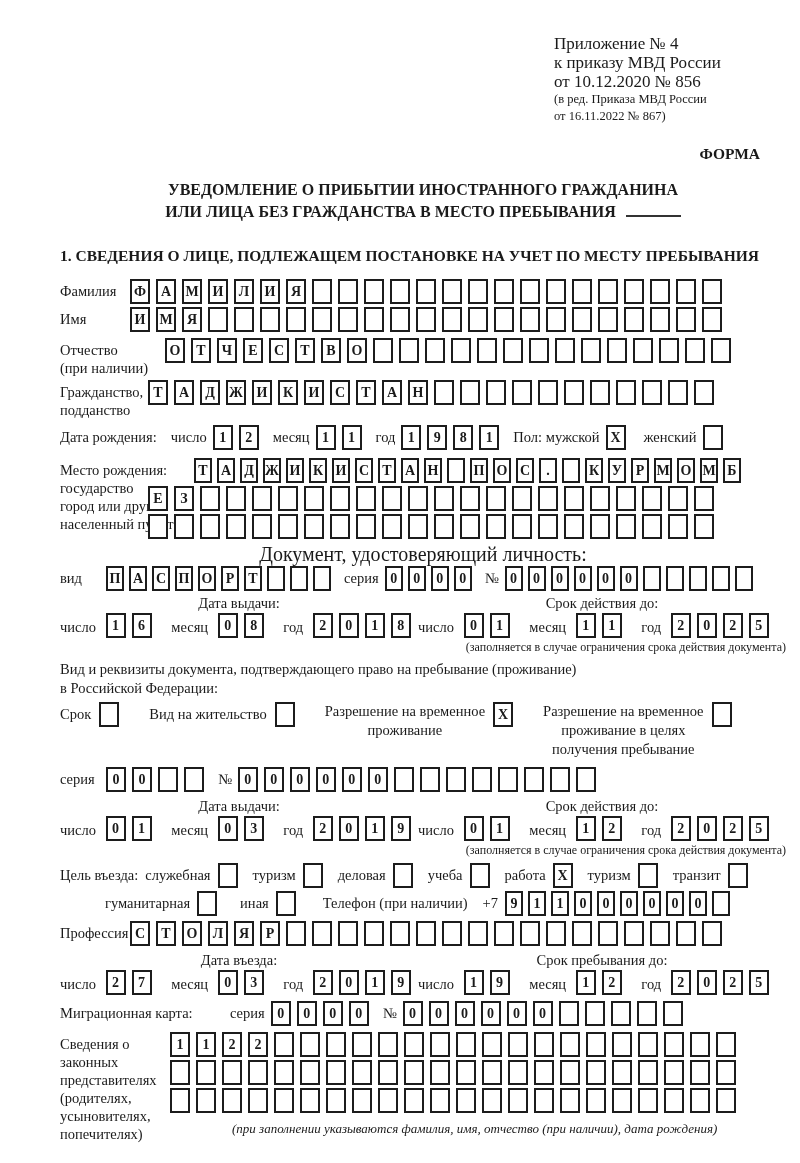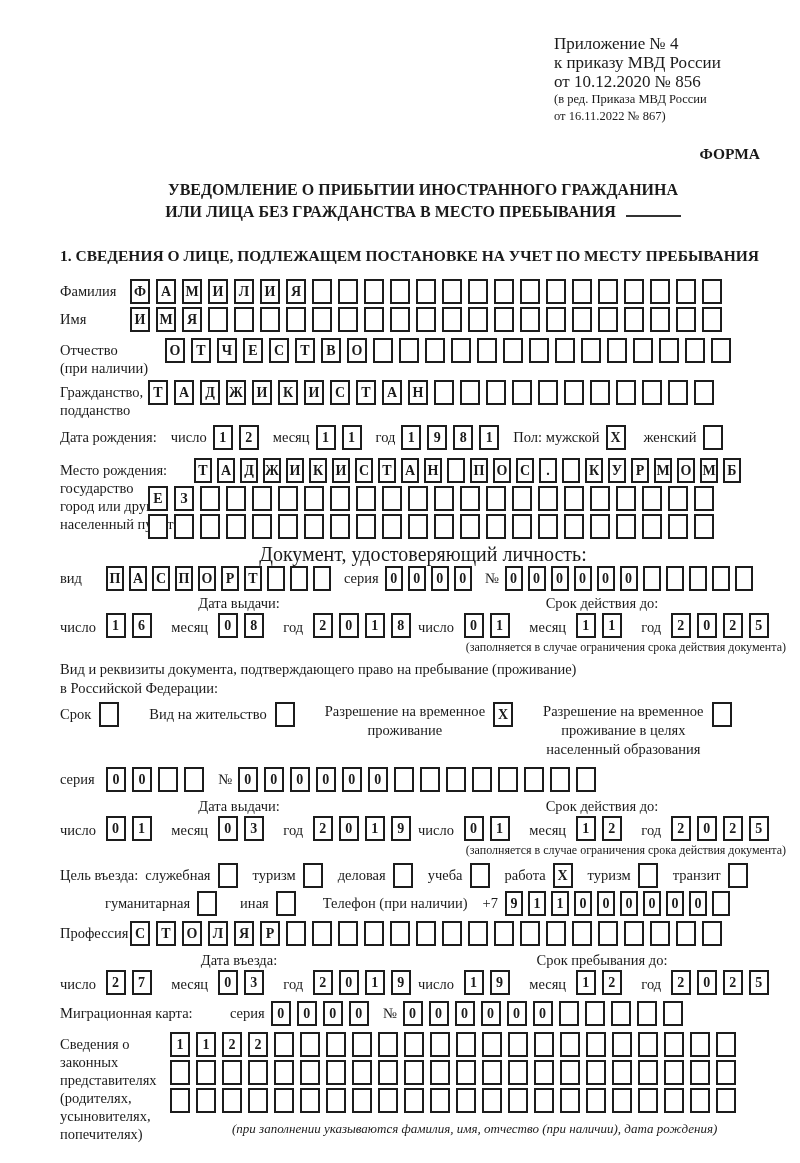--- a/index.html
+++ b/index.html
@@ -182,21 +182,21 @@
       <span class="olines">
         <div>Разрешение на временное</div>
         <div>проживание</div>
       </span>
       <span class="boxes"><span class="cell">X</span></span>
     </div>
     <div class="opt gap12">
       <span class="olines">
         <div>Разрешение на временное</div>
         <div>проживание в целях</div>
-        <div>населенный образования</div>
+        <div>получения пребывание</div>
       </span>
       <span class="boxes"><span class="cell"></span></span>
     </div>
   </div>
 
   <div class="frow mb5">
     <span class="lbl" style="width:40px;">серия</span>
     <span class="boxes"><span class="cell">0</span><span class="cell">0</span><span class="cell"></span><span class="cell"></span></span>
     <span class="lbl gap8">№</span>
     <span class="boxes"><span class="cell">0</span><span class="cell">0</span><span class="cell">0</span><span class="cell">0</span><span class="cell">0</span><span class="cell">0</span><span class="cell"></span><span class="cell"></span><span class="cell"></span><span class="cell"></span><span class="cell"></span><span class="cell"></span><span class="cell"></span><span class="cell"></span></span>

